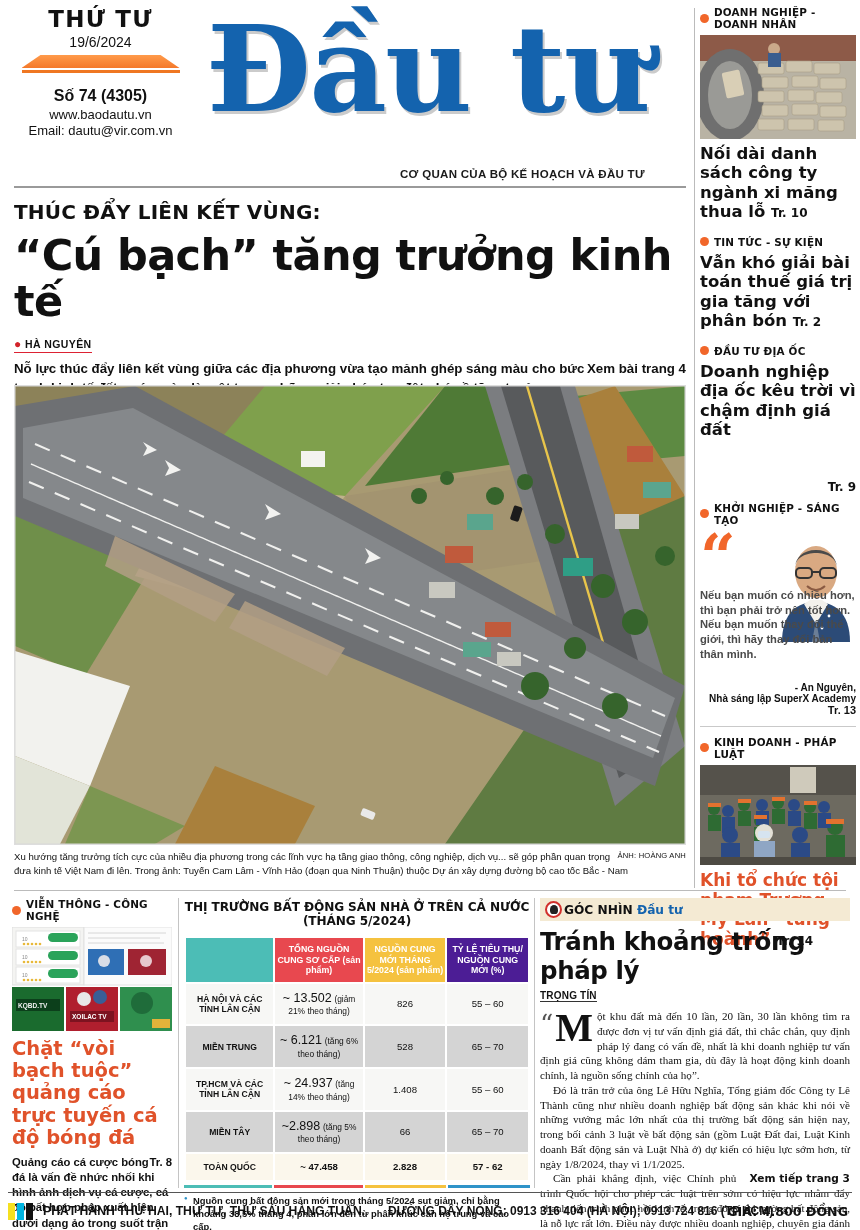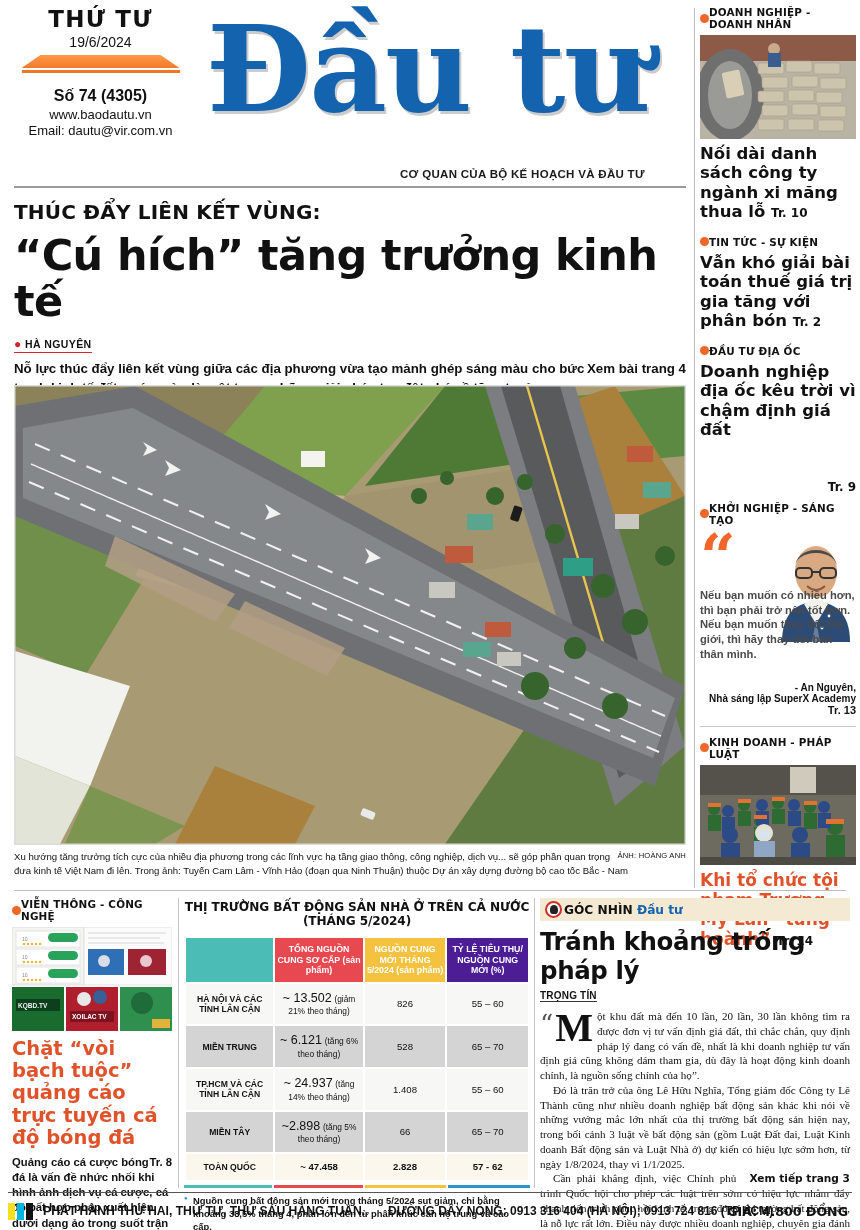--- a/index.html
+++ b/index.html
@@ -56,21 +56,21 @@
   .photo { position: absolute; left: 14px; top: 385px; width: 672px; height: 460px;
            overflow: hidden; border: 1px solid #ddd; }
   .photo svg { display: block; }
   .cap { position: absolute; left: 14px; top: 850px; width: 672px; font-size: 9.6px;
          line-height: 1.45; color: #111; }
   .cap .credit { float: right; font-size: 7.6px; letter-spacing: .2px; }
 
   
   .railSep { position: absolute; left: 694px; top: 8px; width: 1px; height: 880px; background: #bbb; }
   .rail { position: absolute; left: 700px; top: 6px; width: 156px; }
-  .secLabel { display: flex; align-items: center; font-family: "DejaVu Sans", sans-serif;
+  .secLabel { display: flex; align-items: center; gap: 5px; font-family: "DejaVu Sans", sans-serif;
               font-weight: 700; font-size: 10.4px; letter-spacing: .2px; }
   .secLabel .bullet { width: 9px; height: 9px; border-radius: 50%; background: #f1662a; flex: none; }
   .railHead { font-family: "DejaVu Sans", sans-serif; font-weight: 800; font-size: 16.5px;
               line-height: 1.18; margin-top: 5px; }
   .railHead .tr { font-size: 12px; font-weight: 800; }
   .thumb { width: 156px; height: 104px; margin-top: 5px; overflow: hidden; }
   .thumb svg { display: block; }
   .railGap { height: 14px; }
   .hr { height: 1px; background: #c9c9c9; margin: 10px 0 9px; }
 
@@ -182,21 +182,21 @@
     </div>
     <div class="logoWrap">
       <div class="logoTitle">Đầu tư</div>
     </div>
     <div class="agency">CƠ QUAN CỦA BỘ KẾ HOẠCH VÀ ĐẦU TƯ</div>
     <div class="mastRule"></div>
   </div>
 
   <div class="lead">
     <div class="kicker">THÚC ĐẨY LIÊN KẾT VÙNG:</div>
-    <div class="bigHead">“Cú hích” tăng trưởng kinh tế</div>
+    <div class="bigHead">“Cú bạch” tăng trưởng kinh tế</div>
     <div class="byline">
       <span class="dot">●</span>
       <span>HÀ NGUYÊN</span>
     </div>
     <div class="sapo">
       <span class="xem">Xem bài trang 4</span>
       <span>Nỗ lực thúc đẩy liên kết vùng giữa các địa phương vừa tạo mảnh ghép sáng màu cho bức tranh kinh tế đất nước, vừa là một trong những giải pháp tạo đột phá về tăng trưởng.</span>
     </div>
   </div>
 

